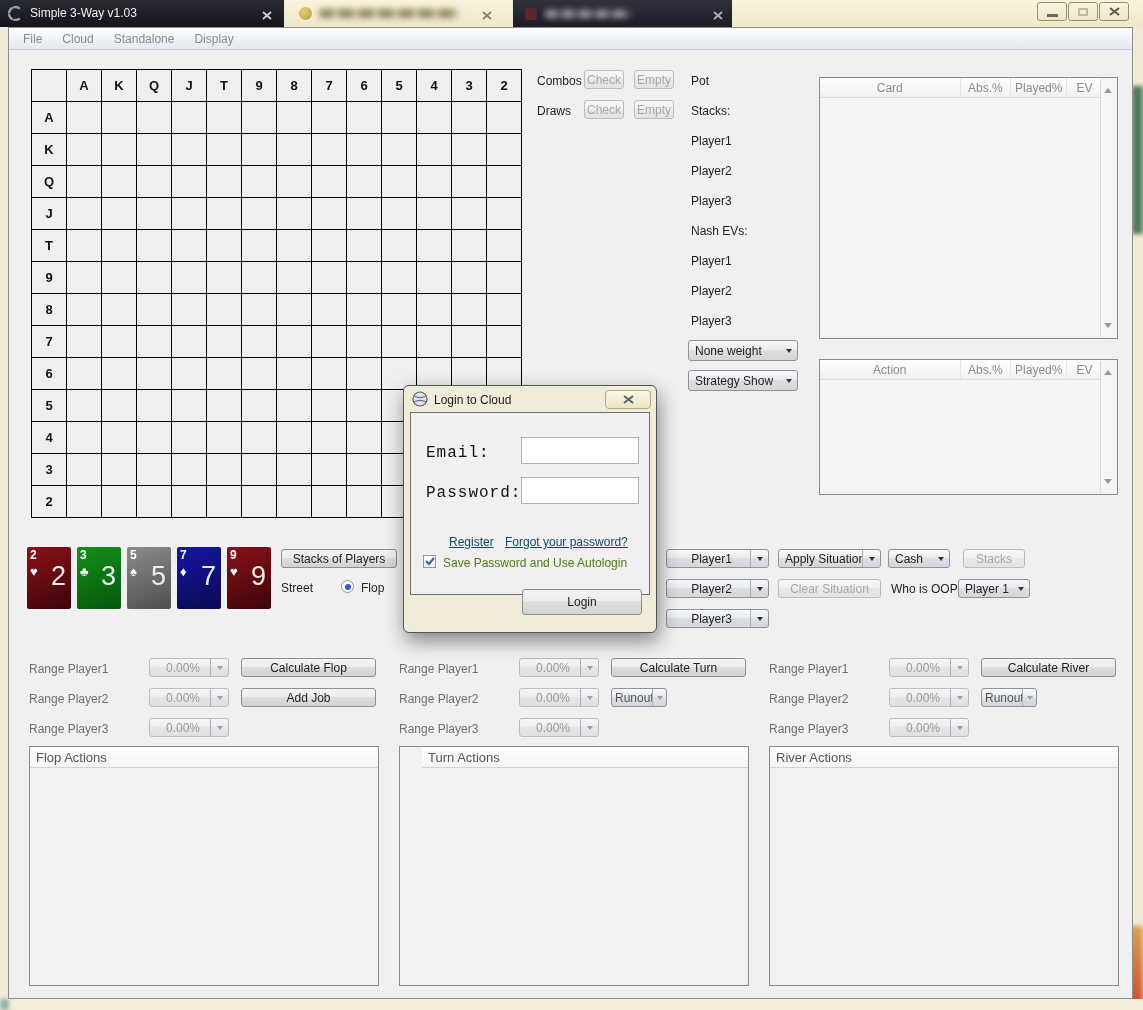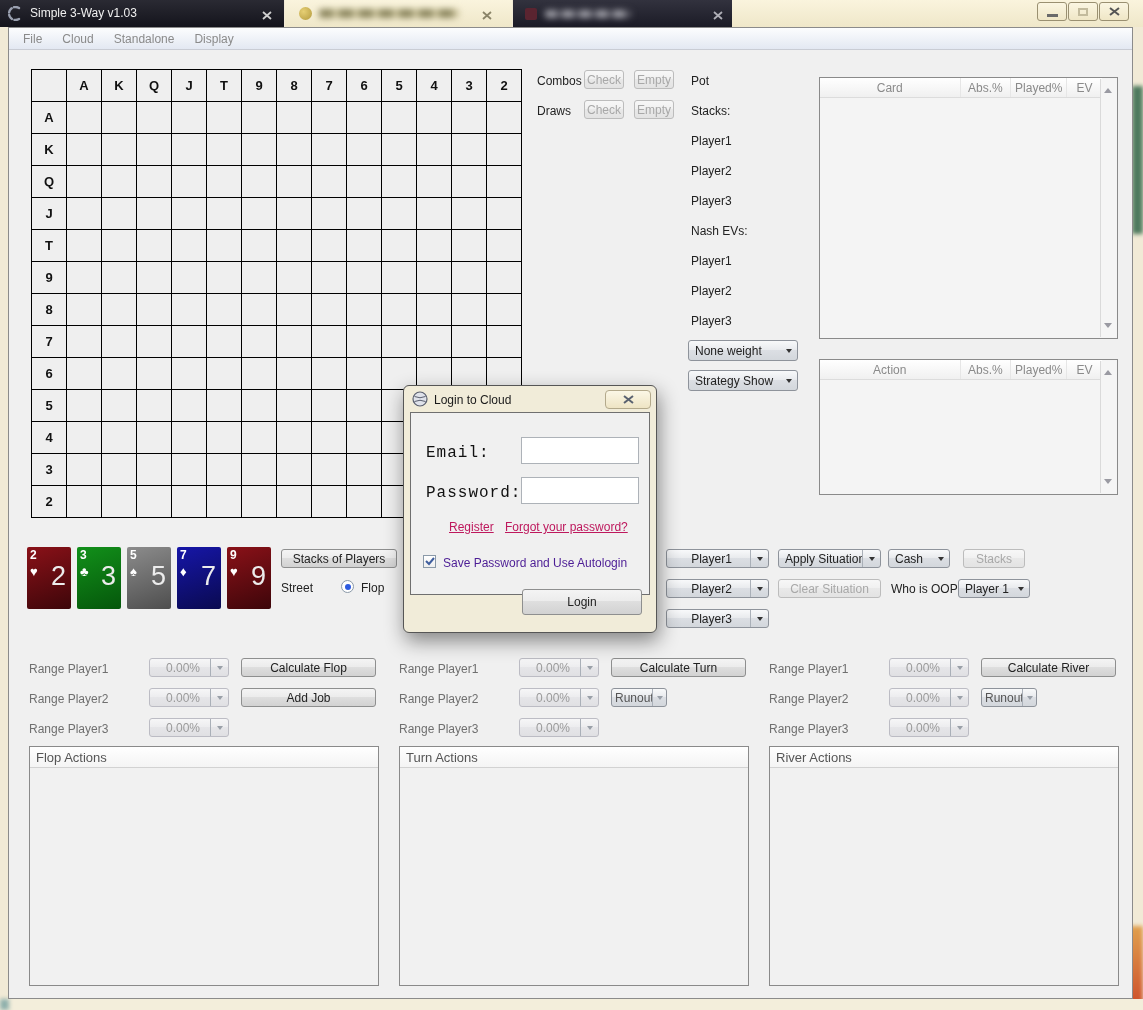--- a/index.html
+++ b/index.html
@@ -80,21 +80,21 @@
     box-shadow:2px 8px 20px rgba(0,0,0,.45);z-index:60;}
   .dialog .dtitle{position:absolute;left:30px;top:7px;font-size:12px;color:#1a1a1a;}
   .dialog .dclose{position:absolute;left:201px;top:4px;width:46px;height:19px;
     border:1px solid #b3a98b;border-radius:4px;background:linear-gradient(#fbf7e6,#eee4c4);
     display:flex;align-items:center;justify-content:center;box-sizing:border-box;}
   .dclient{position:absolute;left:6px;top:26px;width:240px;height:183px;background:#f0f0f0;
     border:1px solid #6f6f6f;box-sizing:border-box;}
   .monolbl{font-family:"Liberation Mono","DejaVu Sans Mono",monospace;font-size:16px;color:#111;letter-spacing:1px;white-space:nowrap;}
   .tinput{position:absolute;width:118px;height:27px;background:#fff;border:1px solid #adb2b8;
     box-sizing:border-box;font-size:13px;padding:0 4px;font-family:"Liberation Sans",sans-serif;}
-  .link{color:#be185d;text-decoration:underline;white-space:nowrap;font-size:12px;}
+  .link{color:#0c4a6e;text-decoration:underline;white-space:nowrap;font-size:12px;margin-top:15px;}
   
   .blob{filter:blur(2px);}
 </style>
 </head>
 <body>
 
 <div class="abs blob" style="left:1132px;top:86px;width:11px;height:148px;background:#4e7a5e;"></div>
 <div class="abs blob" style="left:1124px;top:926px;width:19px;height:84px;background:linear-gradient(#e0a04e,#cc4a28);"></div>
 <div class="abs" style="left:0;top:999px;width:1143px;height:11px;background:#f3eedb;"></div>
 <div class="abs blob" style="left:0;top:999px;width:9px;height:11px;background:#8fb0ac;"></div>
@@ -615,21 +615,21 @@
       <span class="arr sep">
         <span class="caret dim"></span>
       </span>
   </div>
 
   <div class="abs apanel" style="left:20px;top:718px;width:350px;height:240px;">
     <div class="ph">
         <span>Flop Actions</span>
       </div>
   </div>
-  <div class="abs apanel" style="left:390px;top:718px;width:350px;height:240px;">
+  <div class="abs apanel" style="left:390px;top:718px;width:350px;height:240px;padding-left:22px;">
     <div class="ph">
         <span>Turn Actions</span>
       </div>
   </div>
   <div class="abs apanel" style="left:760px;top:718px;width:350px;height:240px;">
     <div class="ph">
         <span>River Actions</span>
       </div>
   </div>
 </div>
@@ -655,19 +655,19 @@
     <input class="tinput" type="password" style="left: 110px; top: 64px;" value="">
 
     <a class="abs link" href="#" style="left:38px;top:107px;">Register</a>
     <a class="abs link" href="#" style="left:94px;top:107px;">Forgot your password?</a>
 
     <span class="abs checkbox" style="left:12px;top:142px;">
       <svg width="10" height="9" id="autologin-check">
           <path d="M1 4 L4 7 L9 1" fill="none" stroke="#3f5e9e" stroke-width="2"></path>
         </svg>
     </span>
-    <span class="abs lbl" style="left:32px;top:143px;color:#4c1d95;">Save Password and Use Autologin</span>
+    <span class="abs lbl" style="left:32px;top:143px;color:#4d7c0f;">Save Password and Use Autologin</span>
 
     <div class="abs btn" style="left:111px;top:176px;width:120px;height:26px;font-size:12px;">
         <span>Login</span>
       </div>
   </div>
 </div>
 
 </body></html>

